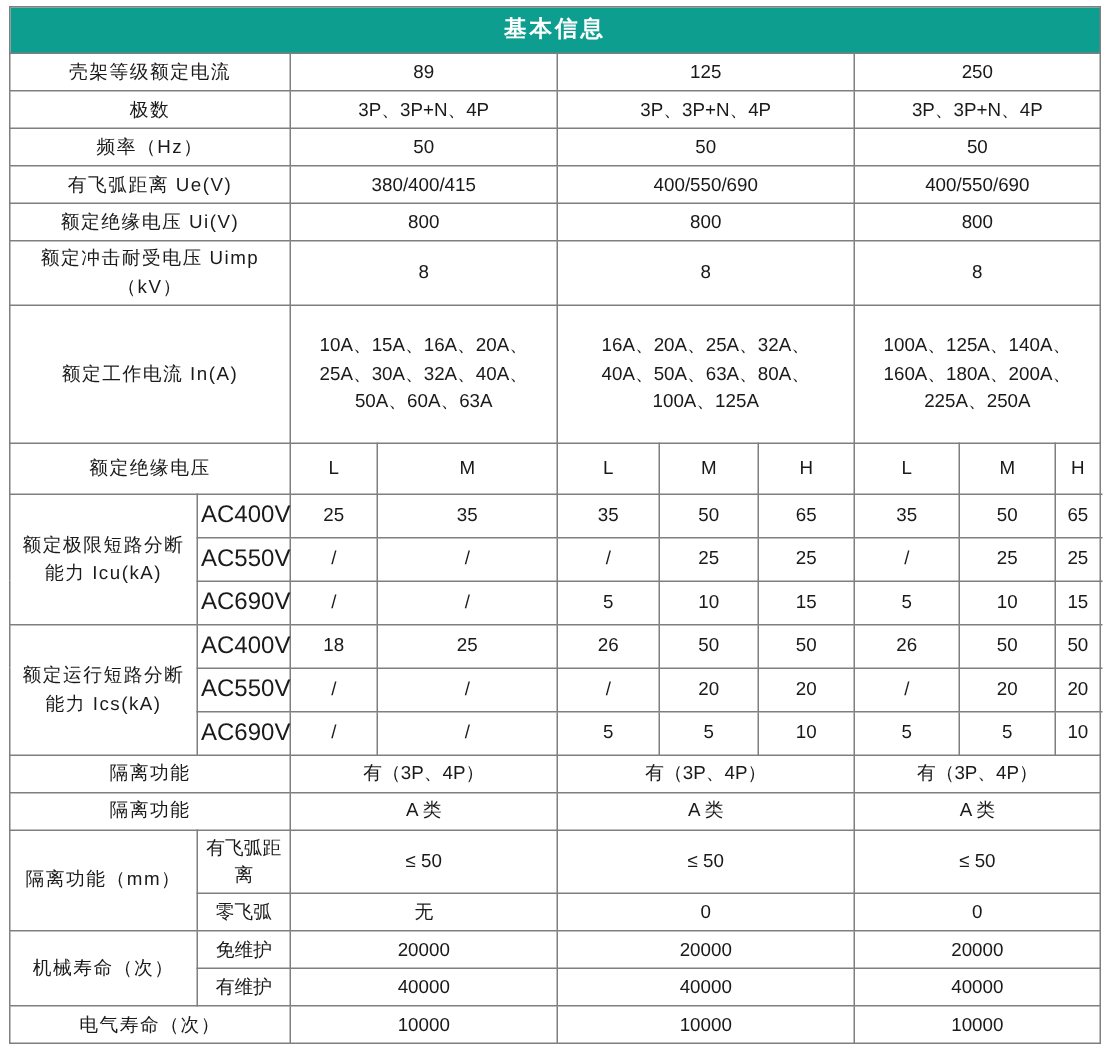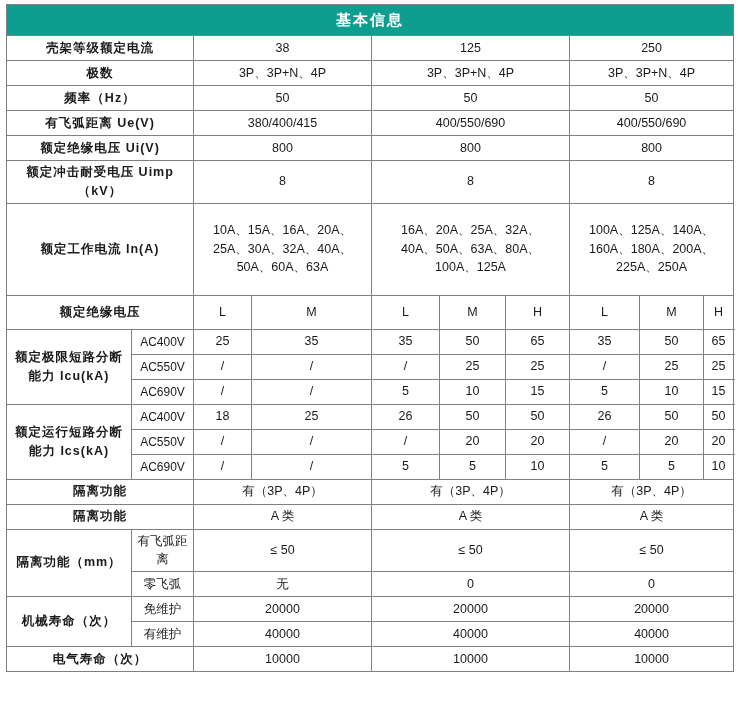--- a/index.html
+++ b/index.html
@@ -31,33 +31,33 @@
   .title-cell{
     background:#0e9e8f;
     color:#ffffff;
     font-size:15px;
     font-weight:bold;
     letter-spacing:2px;
     height:26px;
     border:1px solid #0e9e8f;
   }
   .lbl{
-    font-weight:bold;
+    font-weight:normal;
     letter-spacing:1px;
   }
   .sub-lbl{
     letter-spacing:0px;
   }
   .tall{height:34px;padding-left:24px;}
   .row-h{height:25px;}
   .multi{
     line-height:1.65;
     padding:5px 4px;
   }
-  .enlbl{font-size:12px;letter-spacing:0px;}
+  .enlbl{font-size:16px;letter-spacing:0px;}
 </style>
 </head>
 <body>
 
 <div id="sheet">
   <table class="spec">
     <colgroup>
       <col style="width:125px">
       <col style="width:62px">
       <col style="width:58px">
@@ -71,21 +71,21 @@
       <col style="width:30px">
     </colgroup>
     <tbody>
 
       <tr>
         <td class="title-cell" colspan="11">基本信息</td>
       </tr>
 
       <tr class="row-h">
         <td class="lbl" colspan="2">壳架等级额定电流</td>
-        <td colspan="3">38</td>
+        <td colspan="3">89</td>
         <td colspan="3">125</td>
         <td colspan="3">250</td>
       </tr>
 
       <tr class="row-h">
         <td class="lbl" colspan="2">极数</td>
         <td colspan="3">3P、3P+N、4P</td>
         <td colspan="3">3P、3P+N、4P</td>
         <td colspan="3">3P、3P+N、4P</td>
       </tr>

